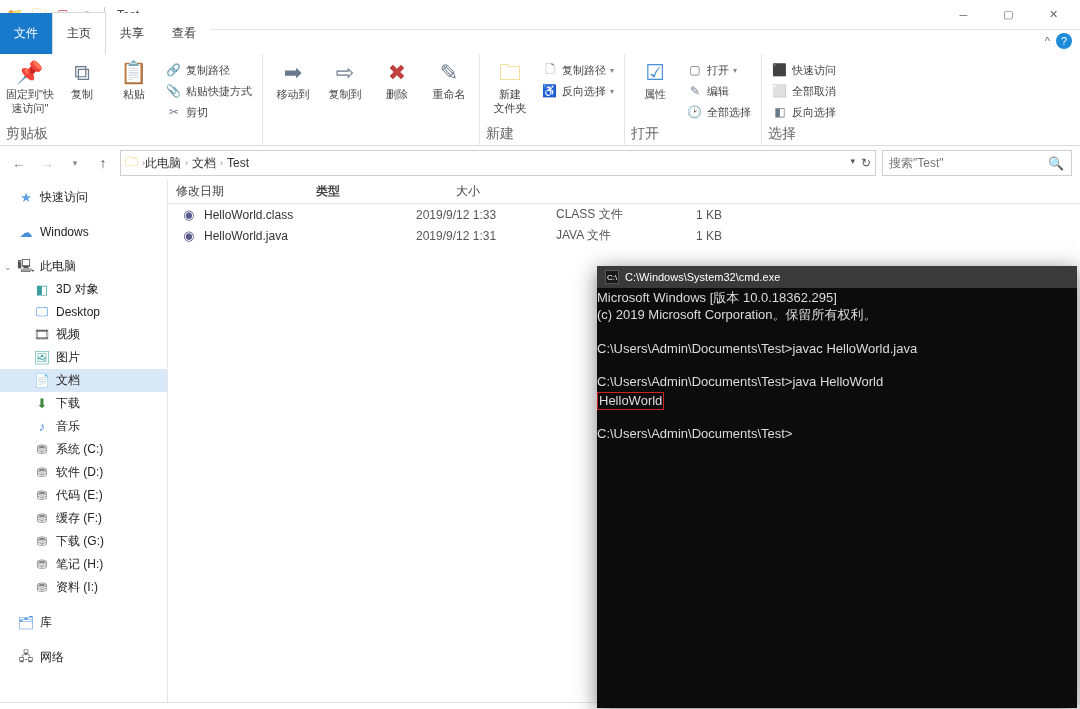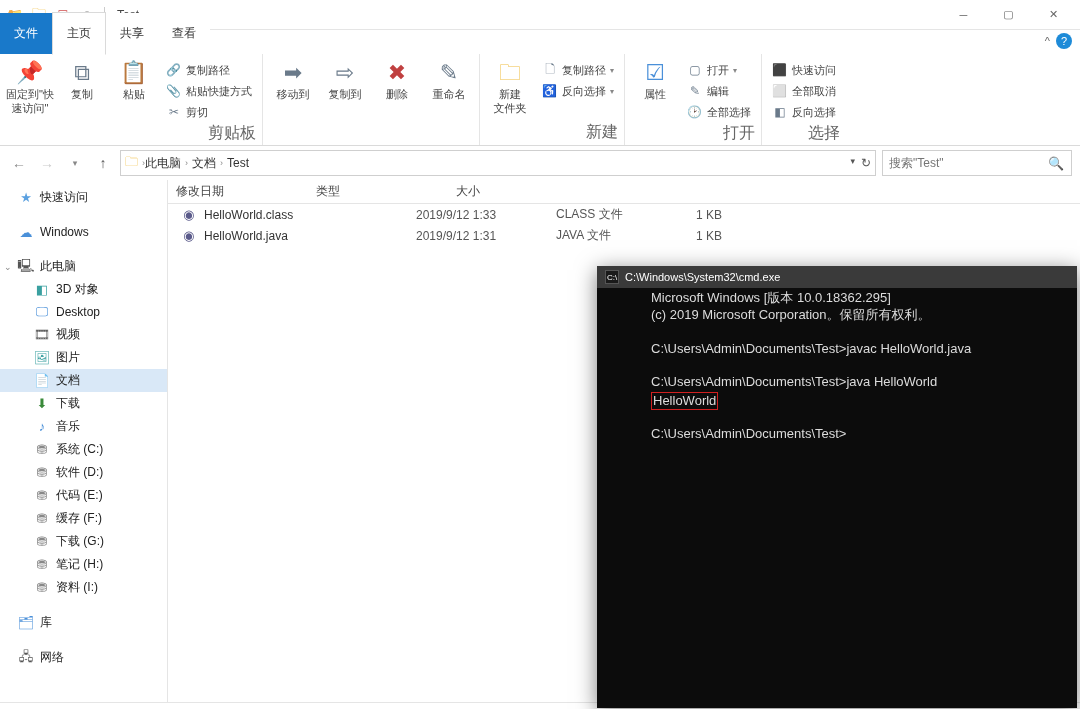--- a/index.html
+++ b/index.html
@@ -20,21 +20,21 @@
 .tabs .tab { padding: 12px 14px; font-size: 12px; color: #333; cursor: pointer; background: #ffffff; }
 .tabs .tab.file { background: #1979ca; color: #fff; }
 .tabs .tab.active { border: 1px solid #dadada; border-bottom: 1px solid #fff; background: #fff; position: relative; top: 1px;}
 .tabs .carets { position: absolute; right: 8px; top: 3px; display: flex; gap: 6px; align-items: center; }
 .tabs .help-circle { width: 16px; height: 16px; border-radius: 50%; background: #1e8bd8; color: #fff; display: flex; align-items: center; justify-content: center; font-size: 11px; }
 
 
 .ribbon { height: 92px; background: #ffffff; border-bottom: 1px solid #dadada; display: flex; }
 .rgroup { border-right: 1px solid #e5e5e5; height: 100%; display: flex; flex-direction: column; padding: 2px 6px 0 6px; }
 .rgroup .rgroup-body { flex: 1; display: flex; align-items: flex-start; gap: 4px; }
-.rgroup .rgroup-label { text-align: right; font-size: 16px; color: #666; padding: 1px 0 2px; }
+.rgroup .rgroup-label { text-align: left; font-size: 14px; color: #666; padding: 1px 0 2px; }
 .rbtn-big { display: flex; flex-direction: column; align-items: center; justify-content: flex-start; width: 48px; padding-top: 4px; font-size: 11px; color: #444; text-align: center; line-height: 1.2; }
 .rbtn-big .ricon { font-size: 22px; margin-bottom: 2px; color: #6a7a8a; }
 .rbtn-stack { display: flex; flex-direction: column; gap: 1px; padding-top: 4px; }
 .rbtn-small { display: flex; align-items: center; gap: 4px; font-size: 11px; color: #444; padding: 2px 4px; white-space: nowrap; }
 .rbtn-small .sicon { width: 16px; height: 16px; display: flex; align-items: center; justify-content: center; font-size: 12px; color: #6a7a8a; }
 
 
 .navrow { height: 34px; display: flex; align-items: center; gap: 6px; padding: 0 8px; }
 .nav-arrow { width: 22px; height: 22px; display: flex; align-items: center; justify-content: center; color: #888; font-size: 14px; }
 .nav-up { width: 22px; height: 22px; display: flex; align-items: center; justify-content: center; color: #555; font-size: 14px; }
@@ -56,38 +56,38 @@
 .side-item { padding-left: 34px; }
 .side-item.selected { background: #d9e8f7; }
 .side-ico { width: 16px; height: 16px; display: flex; align-items: center; justify-content: center; font-size: 13px; }
 .side-caret { position: absolute; margin-left: -14px; color: #888; font-size: 9px; }
 
 .content { flex: 1; position: relative; }
 .col-head { height: 24px; border-bottom: 1px solid #e5e5e5; display: flex; align-items: center; font-size: 12px; color: #444; }
 .col-head .col { padding: 0 8px; border-right: 1px solid transparent; }
 .col.name { width: 240px; padding-left: 12px;}
 .col.date { width: 140px; }
-.col.type { width: 140px; }
+.col.type { width: 140px; font-weight: bold; }
 .col.size { width: 100px; }
 .file-row { height: 21px; display: flex; align-items: center; font-size: 12px; color: #333; }
 .file-row .fico { width: 18px; height: 18px; margin: 0 6px 0 12px; display: flex; align-items: center; justify-content: center; color: #5a5a8a; font-size: 13px; }
 .file-row .col { padding: 0 8px; }
 .file-row .col.namecell { width: 240px; padding-left: 0; display: flex; align-items: center; }
 .file-row .col.datecell { width: 140px; color: #555; }
 .file-row .col.typecell { width: 140px; color: #555; }
 .file-row .col.sizecell { width: 100px; color: #555; text-align: left; }
 
 
 .statusbar { height: 26px; border-top: 1px solid #e5e5e5; display: flex; align-items: center; padding: 0 10px; font-size: 12px; color: #1360a8; }
 
 
 .cmd { position: absolute; left: 597px; top: 266px; width: 480px; height: 442px; background: #0c0c0c; box-shadow: 0 4px 20px rgba(0,0,0,0.5); display: flex; flex-direction: column; }
 .cmd-title { height: 22px; background: #3a3a3a; display: flex; align-items: center; padding: 0 8px; gap: 6px; font-size: 11px; color: #fff; font-family: "Segoe UI", sans-serif; }
 .cmd-title .cmd-ico { width: 14px; height: 14px; background: #1a1a1a; border: 1px solid #555; display: flex; align-items: center; justify-content: center; font-size: 8px; }
-.cmd-body { flex: 1; padding: 2px 6px; font-family: Consolas, "Courier New", monospace; font-size: 13px; line-height: 1.25; color: #dcdcdc; white-space: pre; overflow: hidden; margin-left: 48px; }
+.cmd-body { flex: 1; padding: 2px 0; font-family: Consolas, "Courier New", monospace; font-size: 13px; line-height: 1.25; color: #dcdcdc; white-space: pre; overflow: hidden; }
 .cmd-body .hl { border: 1px solid #d02020; display: inline-block; padding: 0 1px; }
 </style>
 </head>
 <body>
 
 <div class="titlebar">
   <div class="qat">
     <span class="qat-icon folder-ico">📁</span>
     <span class="qat-icon folder-ico">🗀</span>
     <span class="qat-icon" style="color:#d05050;">☑</span>

